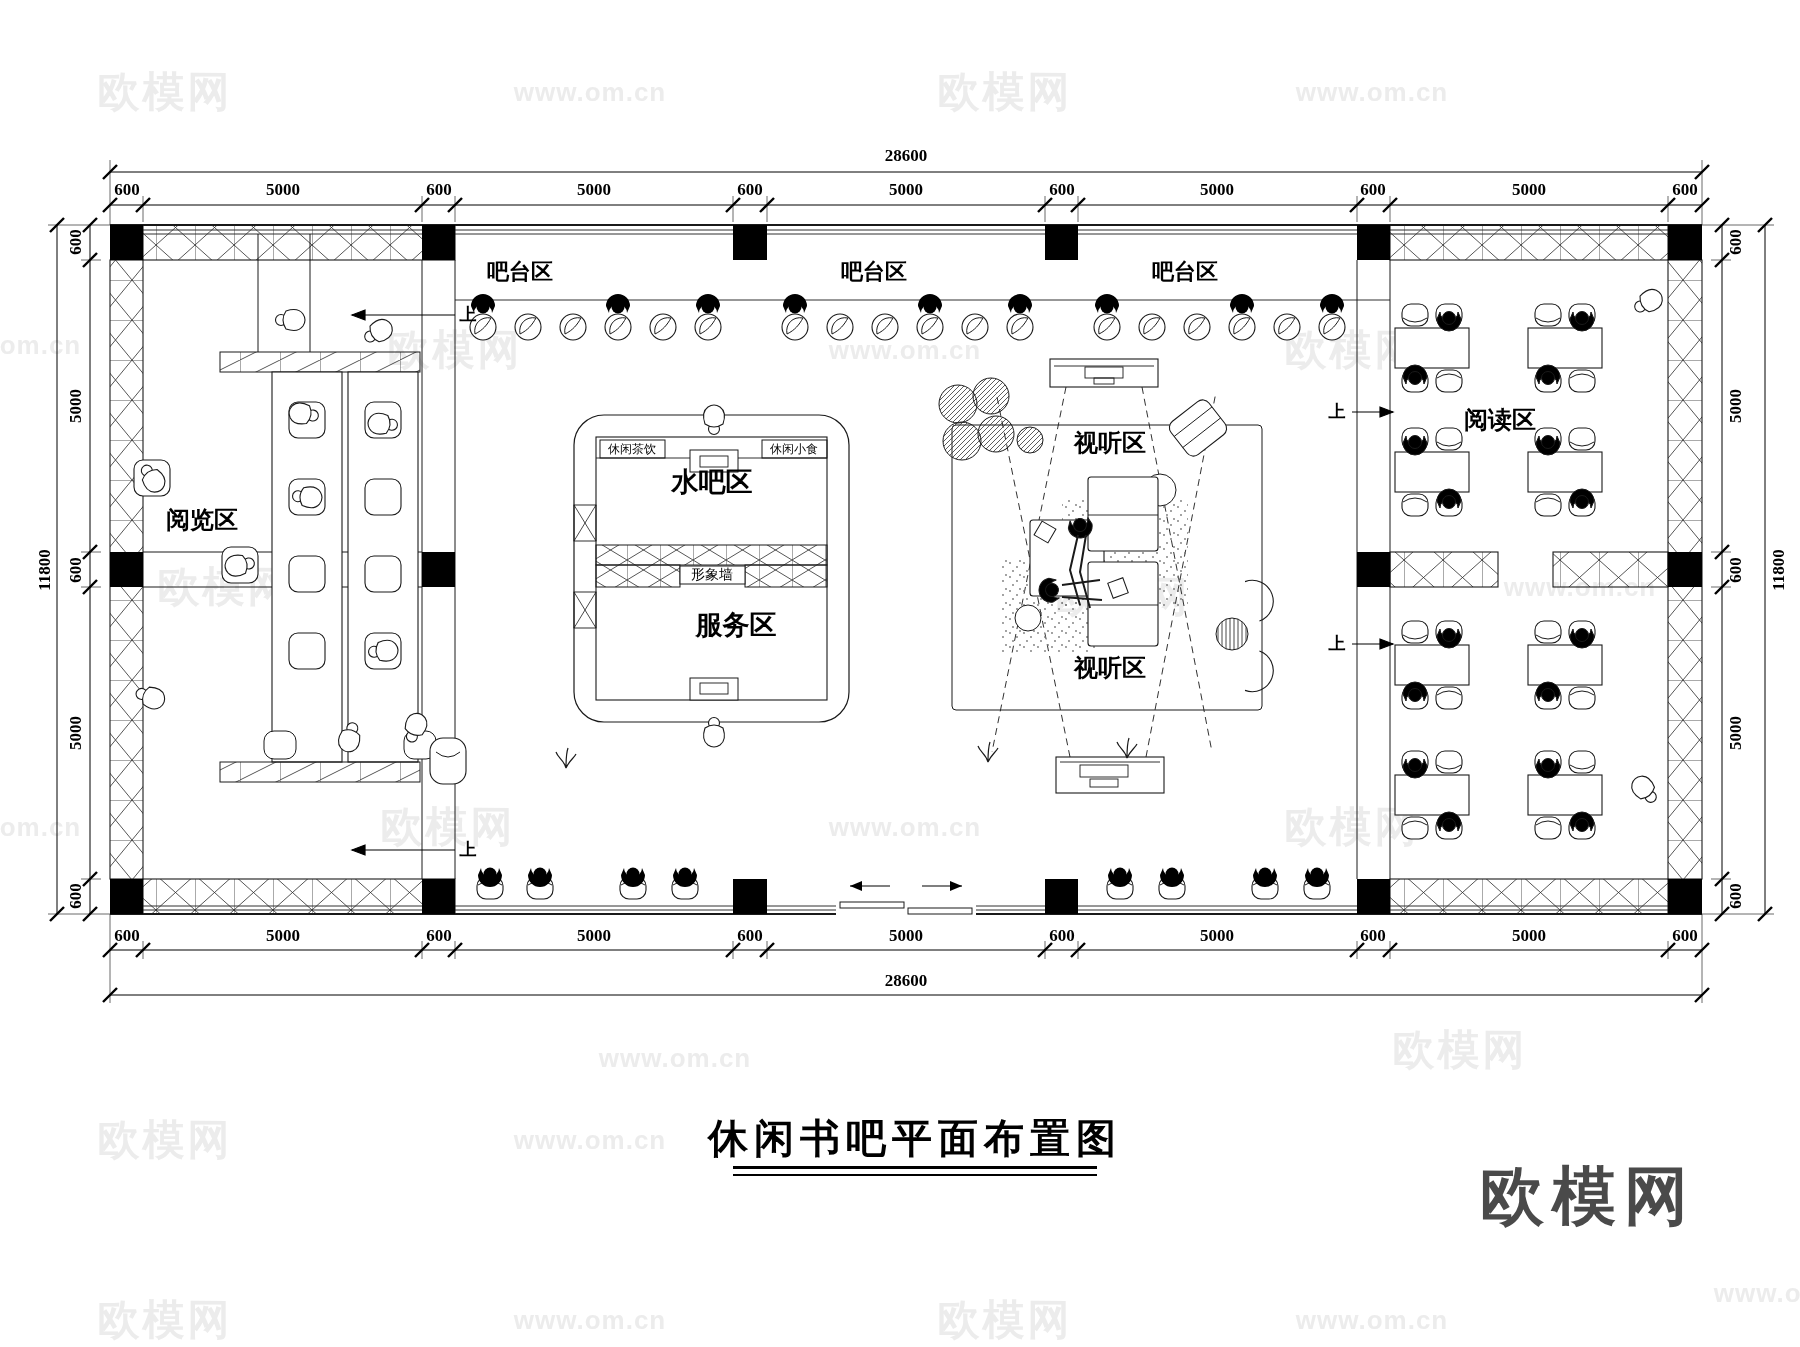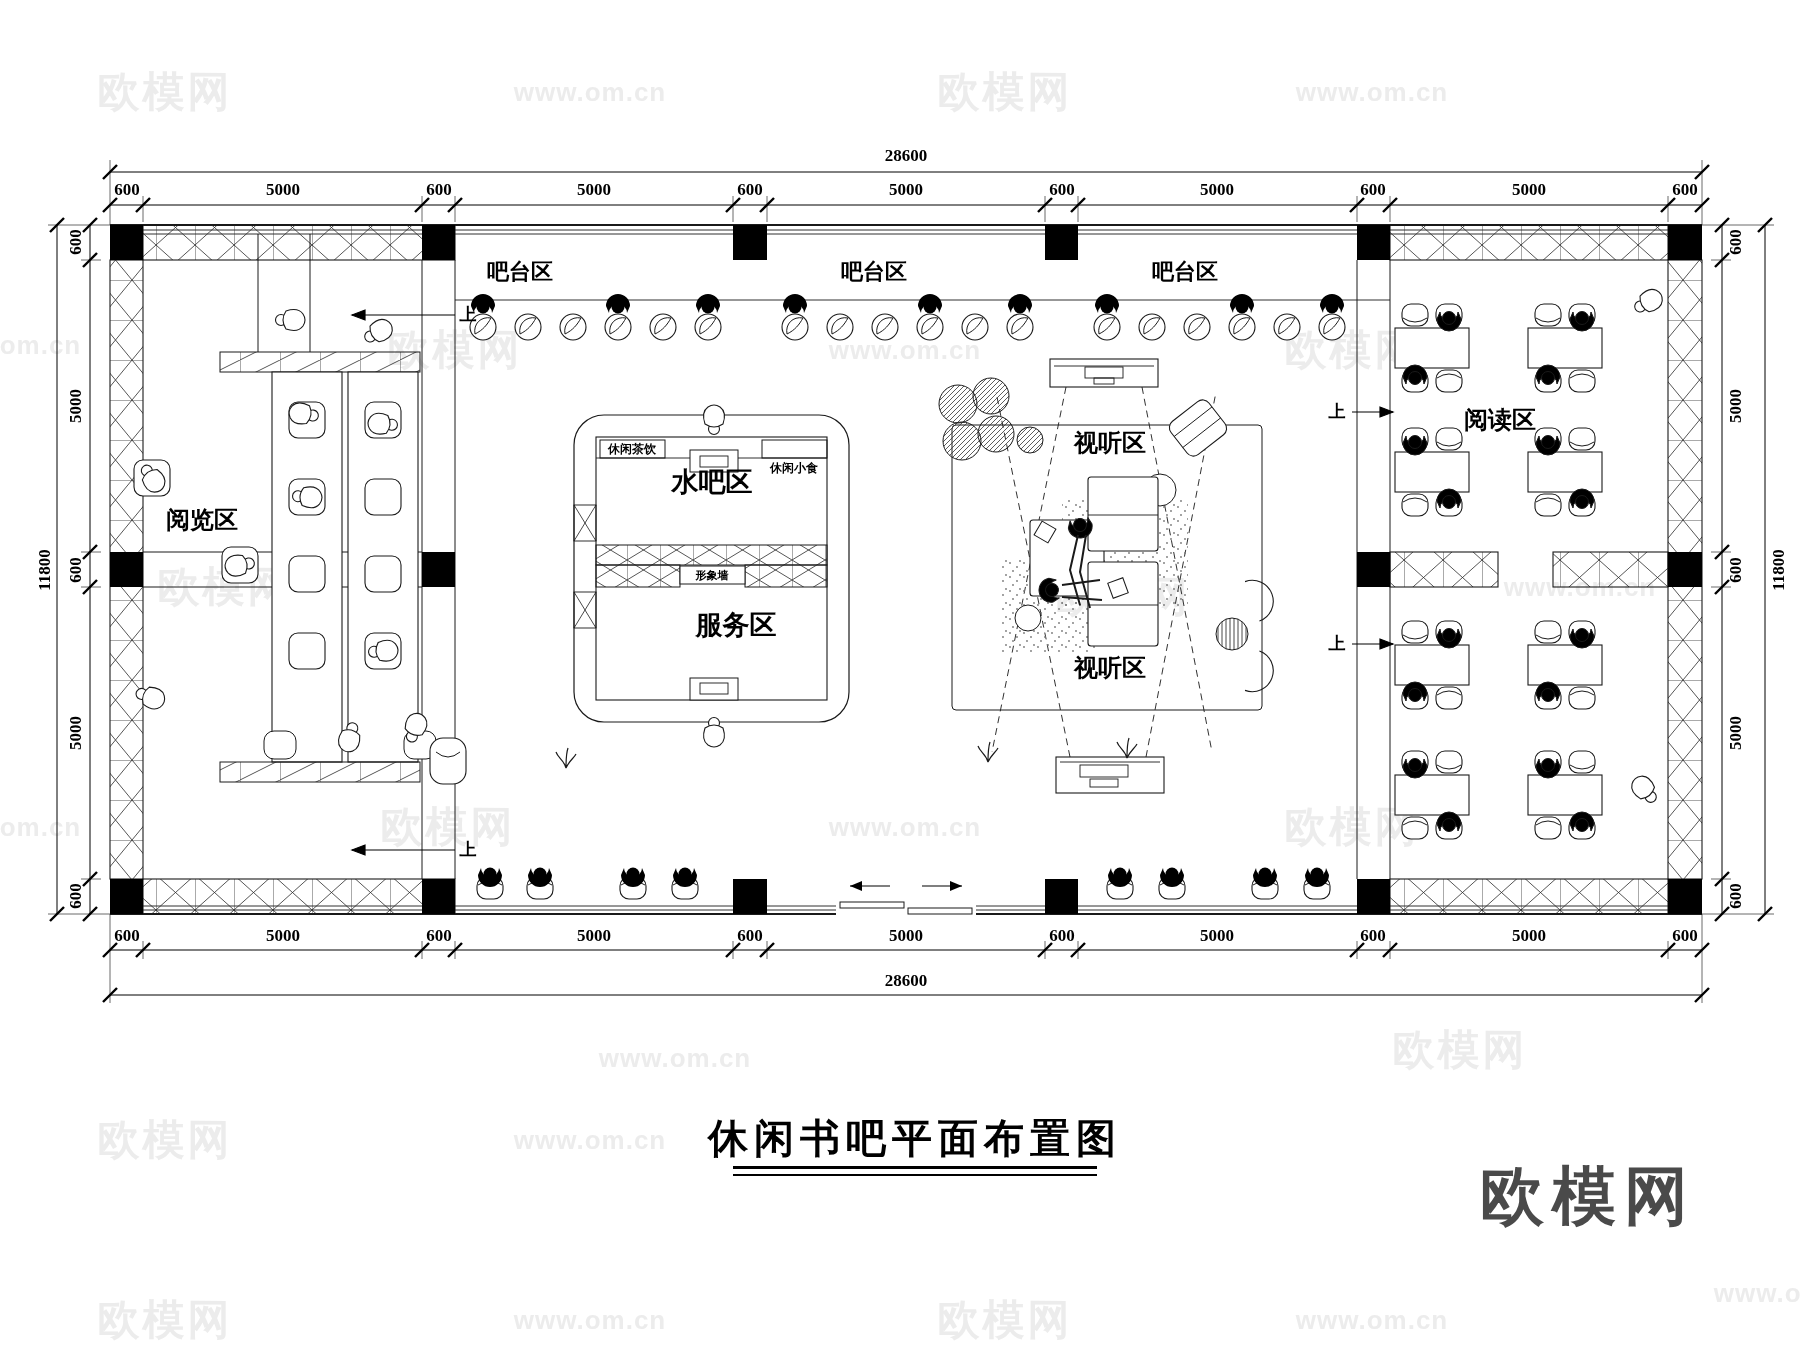--- a/index.html
+++ b/index.html
@@ -8,21 +8,21 @@
   .wm{position:absolute;transform:translate(-50%,-50%);color:#ececec;font-weight:700;
       white-space:nowrap;z-index:0;user-select:none;}
   .wm.brand{font-size:42px;letter-spacing:3px;}
   .wm.url{font-size:26px;letter-spacing:1px;}
   svg.plan{position:absolute;left:0;top:0;z-index:1;}
   .lbl{position:absolute;transform:translate(-50%,-50%);color:#000;white-space:nowrap;
        z-index:2;font-weight:700;font-family:"Liberation Sans",sans-serif;}
   .dim{position:absolute;transform:translate(-50%,-50%);font-family:"Liberation Serif",serif;
        font-size:17px;font-weight:600;color:#000;z-index:2;white-space:nowrap;}
   .dim.vert{transform:translate(-50%,-50%) rotate(-90deg);}
-  .boxlbl{font-weight:700;}
+  .boxlbl{font-weight:400;}
   .title{position:absolute;transform:translate(-50%,-50%);z-index:2;color:#000;
          font-family:Liberation Serif, serif;font-size:40px;font-weight:700;letter-spacing:6px;white-space:nowrap;}
   .title-underline{position:absolute;background:#000;z-index:2;}
   .logo{position:absolute;transform:translate(-50%,-50%);z-index:2;color:#4a4a4a;
         font-size:64px;font-weight:700;letter-spacing:8px;white-space:nowrap;}
 </style>
 </head>
 <body>
 
 <div class="wm brand" style="left:165px;top:92px">欧模网</div>
@@ -527,23 +527,23 @@
 <div class="dim vert" style="left:1736px;top:733px">5000</div>
 <div class="dim vert" style="left:1736px;top:896px">600</div>
 <div class="dim vert" style="left:1779px;top:570px">11800</div>
 
 <div class="lbl" style="left:520px;top:272px;font-size:22px">吧台区</div>
 <div class="lbl" style="left:874px;top:272px;font-size:22px">吧台区</div>
 <div class="lbl" style="left:1185px;top:272px;font-size:22px">吧台区</div>
 <div class="lbl" style="left:202px;top:520px;font-size:24px">阅览区</div>
 <div class="lbl" style="left:712px;top:482px;font-size:27px">水吧区</div>
 <div class="lbl" style="left:736px;top:625px;font-size:27px">服务区</div>
-<div class="lbl boxlbl" style="left:712px;top:575px;font-size:11px">形象墙</div>
+<div class="lbl boxlbl" style="left:712px;top:575px;font-size:14px">形象墙</div>
 <div class="lbl boxlbl" style="left:632px;top:449px;font-size:12px">休闲茶饮</div>
-<div class="lbl boxlbl" style="left:794px;top:468px;font-size:12px">休闲小食</div>
+<div class="lbl boxlbl" style="left:794px;top:449px;font-size:12px">休闲小食</div>
 <div class="lbl" style="left:1110px;top:443px;font-size:24px">视听区</div>
 <div class="lbl" style="left:1110px;top:668px;font-size:24px">视听区</div>
 <div class="lbl" style="left:1500px;top:420px;font-size:24px">阅读区</div>
 <div class="lbl" style="left:468px;top:314px;font-size:17px">上</div>
 <div class="lbl" style="left:468px;top:849px;font-size:17px">上</div>
 <div class="lbl" style="left:1337px;top:411px;font-size:17px">上</div>
 <div class="lbl" style="left:1337px;top:643px;font-size:17px">上</div>
 
 <div class="title" style="left:915px;top:1138px">休闲书吧平面布置图</div>
 <div class="title-underline" style="left:733px;top:1166px;width:364px;height:3px"></div>

